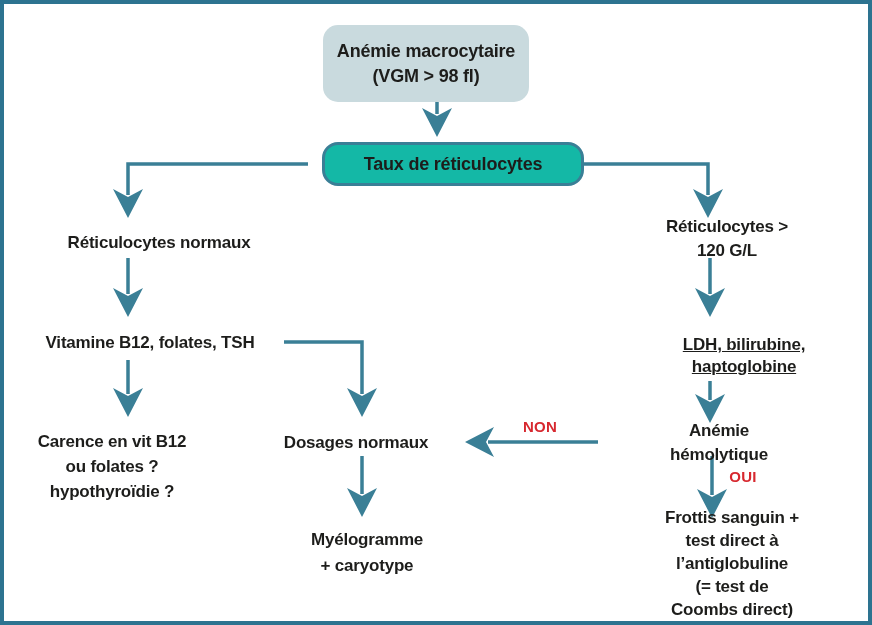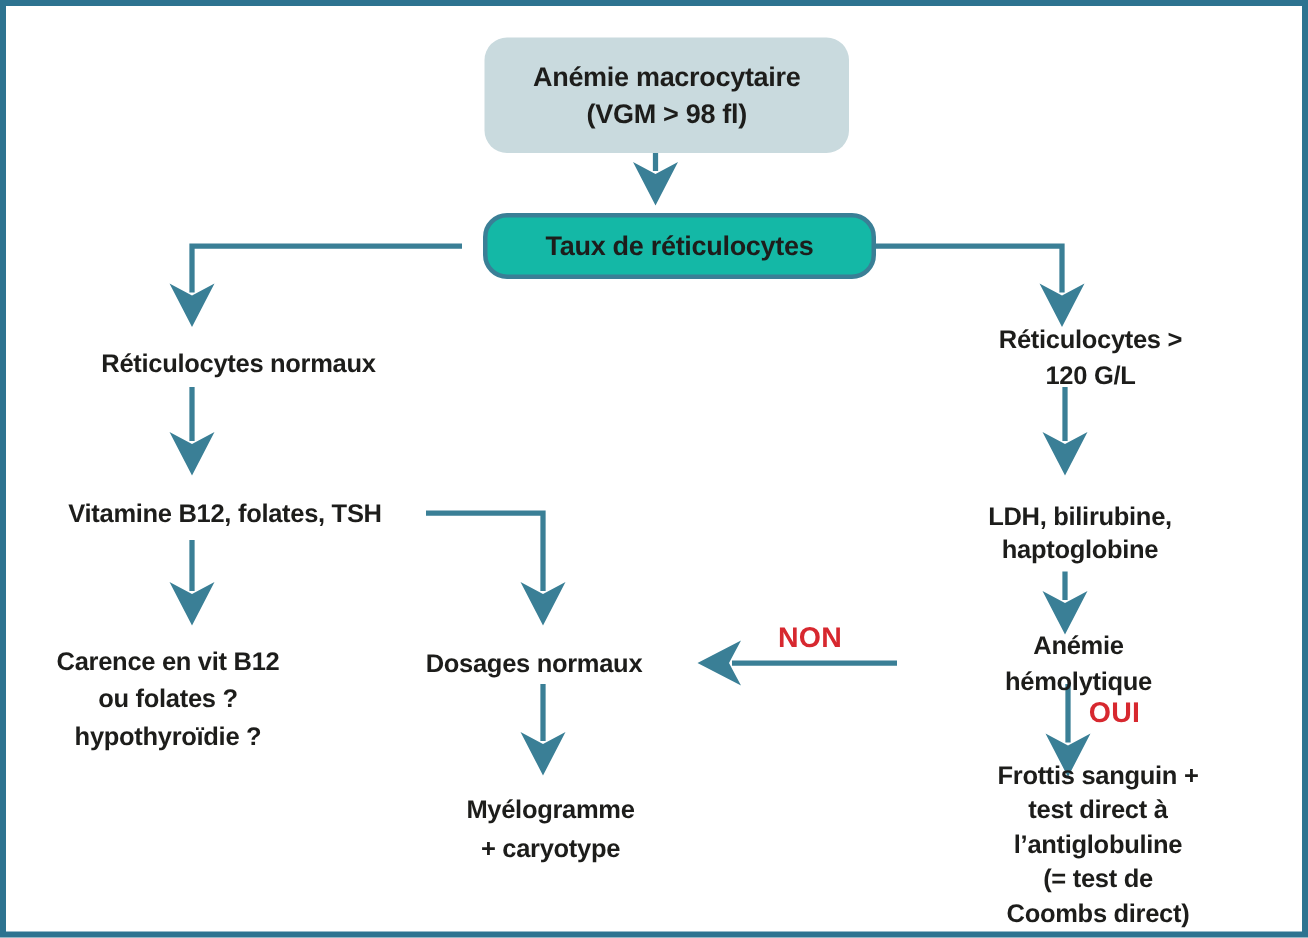--- a/index.html
+++ b/index.html
@@ -37,35 +37,35 @@
     position:absolute;
     display:flex; align-items:center; justify-content:center;
     text-align:center;
     font-size:18px; font-weight:bold;
     letter-spacing:-0.2px;
     color:var(--text);
     white-space:pre-line;
     line-height:25px;
   }
   .box.title-box{
-    left:323px; top:25px; width:243px; height:77px;
+    left:323px; top:25px; width:206px; height:77px;
     background:var(--box-fill);
     border-radius:15px;
   }
   .box.decision-box{
     left:308px; top:142px; width:262px; height:44px;
     background:#14b8a6;
     border:3px solid var(--teal);
     border-radius:16px;
     margin-left:14px;
   }
   .branch-label{
     position:absolute;
     transform:translate(-50%,-50%);
-    font-size:19px; font-weight:bold;
+    font-size:15px; font-weight:bold;
     color:var(--red);
     letter-spacing:0.2px;
   }
 </style>
 </head>
 <body>
 
 <div class="stage">
 
   <svg class="connectors" viewBox="0 0 872 625" xmlns="http://www.w3.org/2000/svg" aria-hidden="true">
@@ -139,21 +139,21 @@
 ou folates ?
 hypothyroïdie ?</div>
 
   <div class="node" style="left:367px; top:553px; line-height:26px;">Myélogramme
 + caryotype</div>
 
   <div class="node" style="left:356px; top:443px;">Dosages normaux</div>
 
   <div class="node" style="left:727px; top:239px;">Réticulocytes &gt; 120 G/L</div>
 
-  <div class="node" style="left:720px; top:356px; line-height:22px;">LDH, bilirubine,
+  <div class="node" style="left:744px; top:356px; line-height:22px;text-decoration:underline;">LDH, bilirubine,
 haptoglobine</div>
 
   <div class="node" style="left:719px; top:443px;">Anémie hémolytique</div>
 
   <div class="node" style="left:712px; top:563px; line-height:23px;margin-left:20px;">Frottis sanguin +
 test direct à l’antiglobuline
 (= test de Coombs direct)</div>
 
   <div class="branch-label" style="left:540px; top:426px;">NON</div>
 

